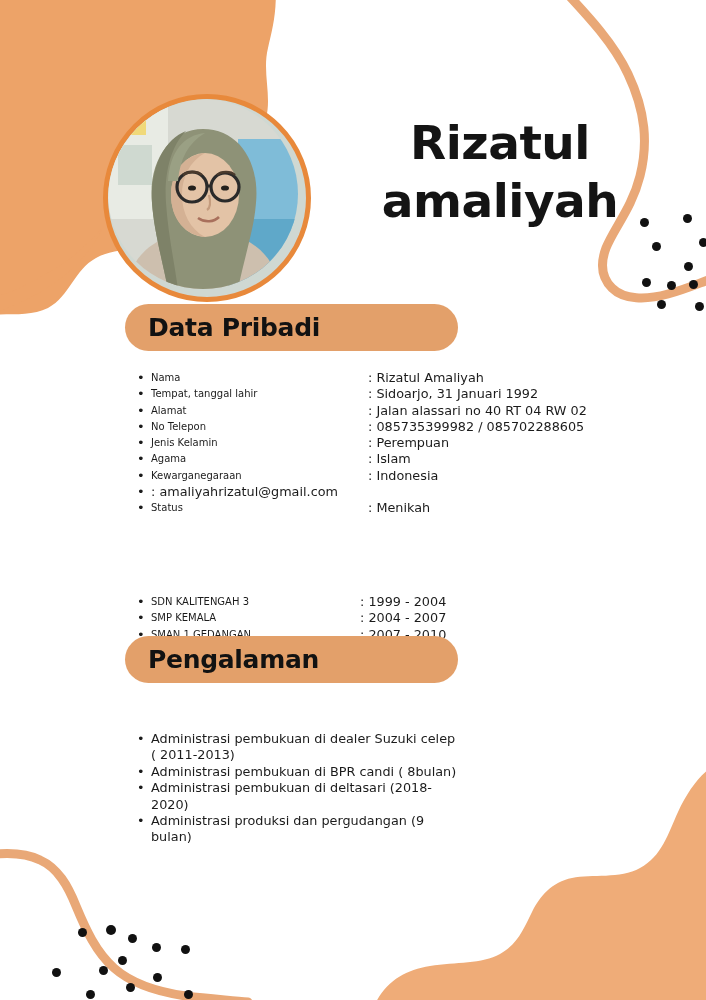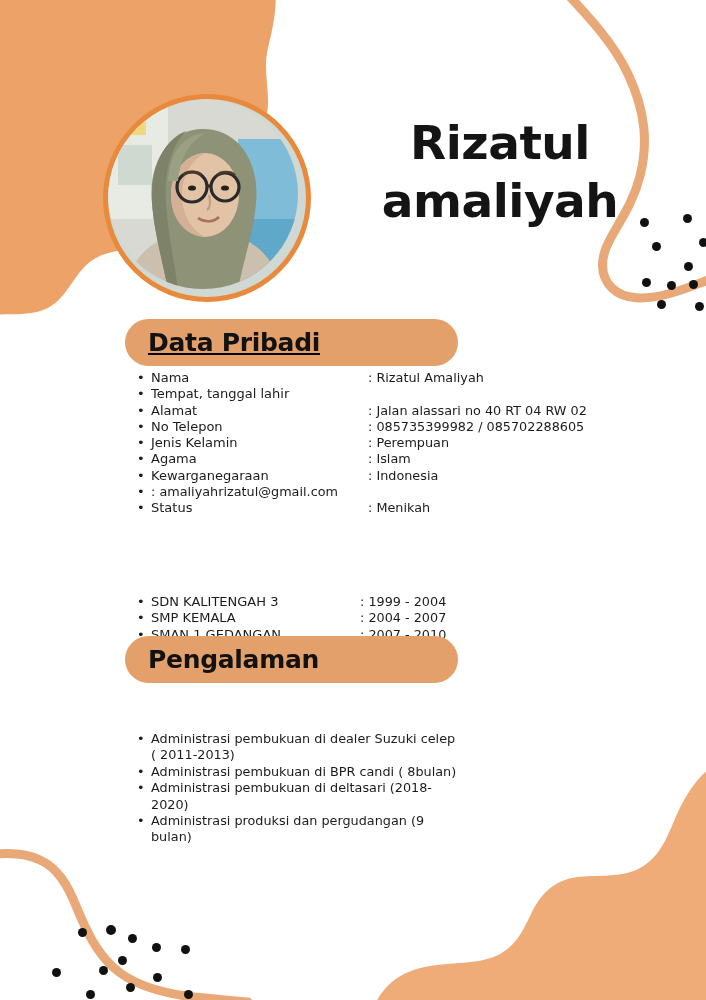--- a/index.html
+++ b/index.html
@@ -67,21 +67,21 @@
     align-items: center;
   }
   .pill-label {
     font-family: "DejaVu Sans", sans-serif;
     font-weight: bold;
     font-size: 25px;
     color: #121212;
     padding-left: 23px;
     letter-spacing: -0.3px;
   }
-  .pill-data { top: 319px; text-decoration: underline; }
+  .pill-data { top: 304px; }
   .pill-edu  { top: 535px; }
   .pill-exp  { top: 636px; }
 
   .section-rows {
     position: absolute;
     left: 137px;
   }
   .rows-data { top: 370px; width: 460px; }
   .rows-edu  { top: 594px; width: 460px; }
 
@@ -95,21 +95,21 @@
   .row .bullet {
     width: 14px;
     flex: none;
     font-size: 13px;
     line-height: 16.3px;
     color: #1b1b1b;
     text-align: left;
   }
   .row .label {
     flex: none;
-    font-size: 13px;
+    font-size: 10px;
     line-height: 16.3px;
   }
   .rows-data .label { width: 217px; }
   .rows-edu  .label { width: 209px; }
   .row .value {
     flex: 1;
     font-size: 12.8px;
     line-height: 16.3px;
     white-space: nowrap;
   }
@@ -309,20 +309,21 @@
 
   <div class="section-rows rows-data">
     <div class="row">
       <span class="bullet">•</span>
       <span class="label">Nama</span>
       <span class="value">Rizatul Amaliyah</span>
     </div>
     <div class="row">
       <span class="bullet">•</span>
       <span class="label">Tempat, tanggal lahir</span>
+      <span class="value">Sidoarjo, 31 Januari 1992</span>
     </div>
     <div class="row">
       <span class="bullet">•</span>
       <span class="label">Alamat</span>
       <span class="value">Jalan alassari no 40 RT 04 RW 02</span>
     </div>
     <div class="row">
       <span class="bullet">•</span>
       <span class="label">No Telepon</span>
       <span class="value">085735399982 / 085702288605</span>

